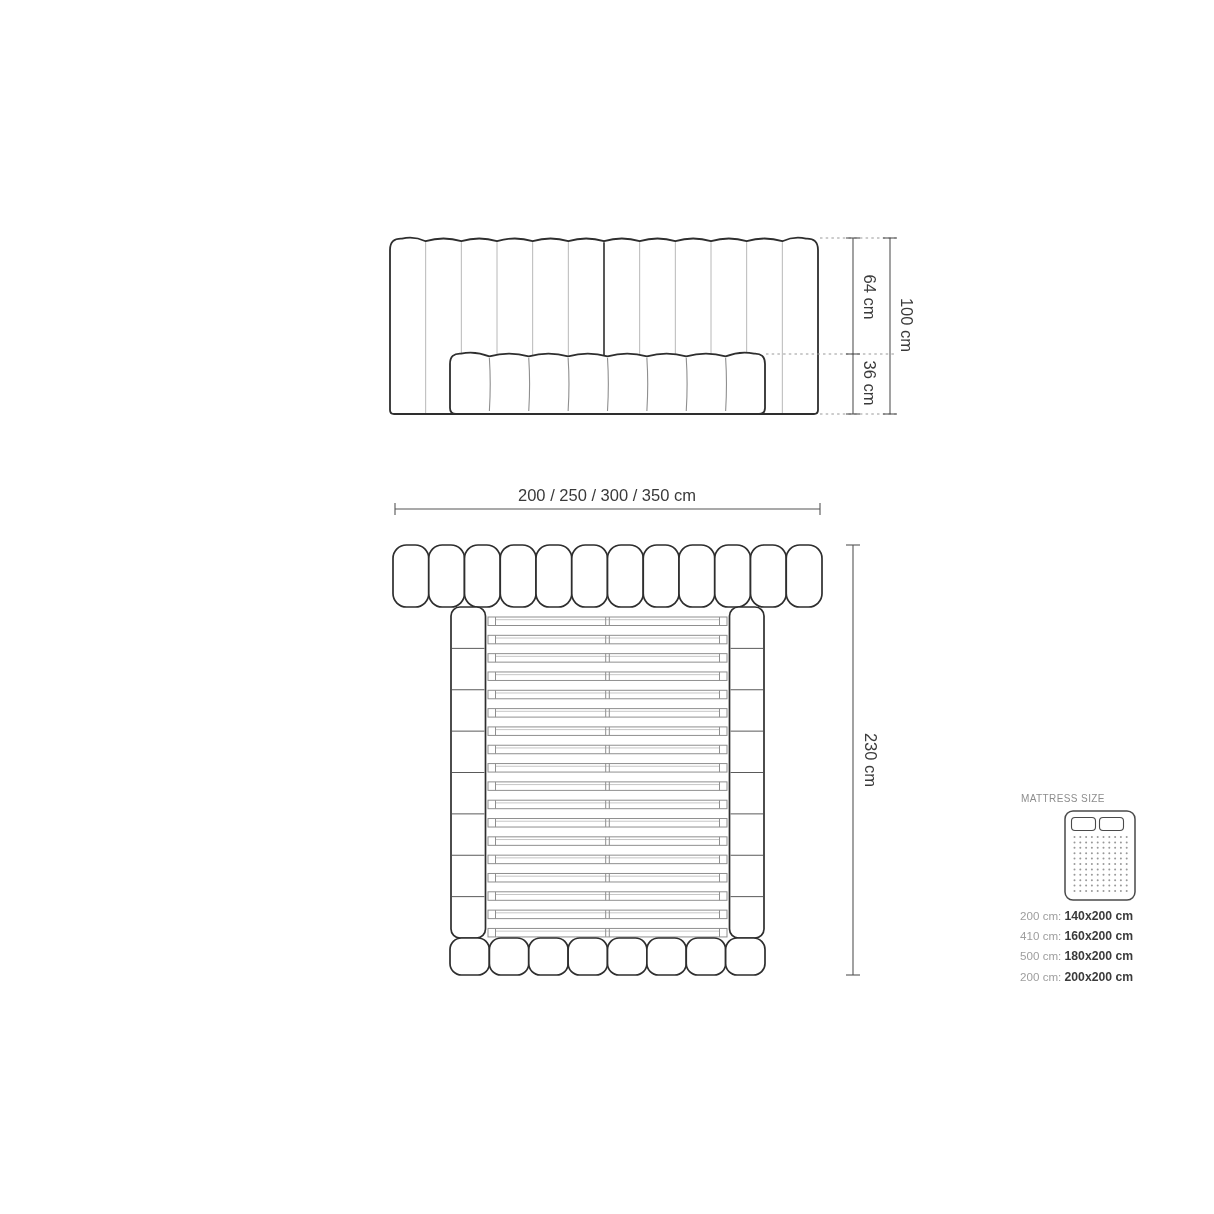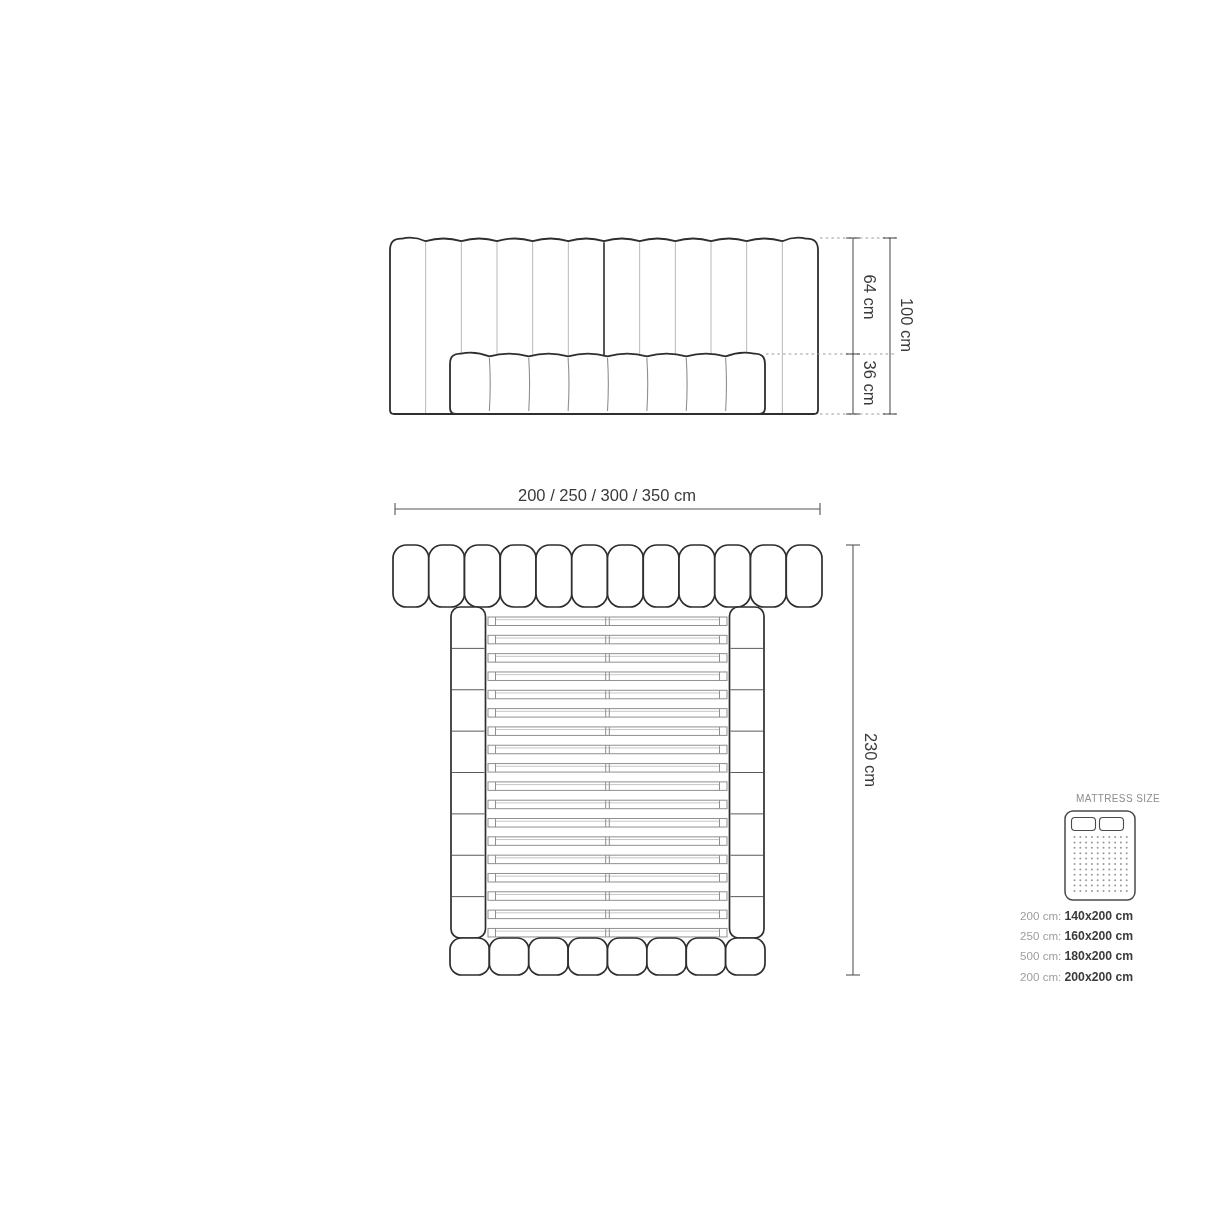--- a/index.html
+++ b/index.html
@@ -6,21 +6,21 @@
   .canvas{
     position:relative;width:1214px;height:1214px;background:#fff;
     font-family:"Liberation Sans",sans-serif;overflow:hidden;
   }
   .canvas svg{position:absolute;left:0;top:0;}
   svg text{
     font-family:"Liberation Sans",sans-serif;
     fill:#3a3a3a;font-size:16.5px;
   }
   .panel-title{
-    position:absolute;left:1038px;top:793px;width:122px;text-align:right;
+    position:absolute;left:1002px;top:793px;width:122px;text-align:center;
     font-size:10px;letter-spacing:.4px;color:#8d8d8d;white-space:nowrap;
   }
   .size-list{
     position:absolute;top:906px;right:81px;text-align:center;
     font-size:11.6px;line-height:19.2px;color:#9e9e9e;white-space:nowrap;
   }
   .size-list .value{color:#3b3b3b;font-weight:bold;font-size:12.2px;}
 </style>
 </head>
 <body>
@@ -399,17 +399,17 @@
           <circle cx="1120.9" cy="891" r="1" fill="#999999"></circle>
           <circle cx="1126.7" cy="891" r="1" fill="#999999"></circle>
         </g>
     </g>
   </svg>
 
   <div class="panel-title">MATTRESS SIZE</div>
 
   <div class="size-list">
     <div class="size-row"><span class="frame">200 cm:</span> <span class="value">140x200 cm</span></div>
-    <div class="size-row"><span class="frame">250 cm:</span> <span class="value">160x200 cm</span></div>
+    <div class="size-row"><span class="frame">410 cm:</span> <span class="value">160x200 cm</span></div>
     <div class="size-row"><span class="frame">500 cm:</span> <span class="value">180x200 cm</span></div>
     <div class="size-row"><span class="frame">200 cm:</span> <span class="value">200x200 cm</span></div>
   </div>
 </div>
 
 </body></html>

